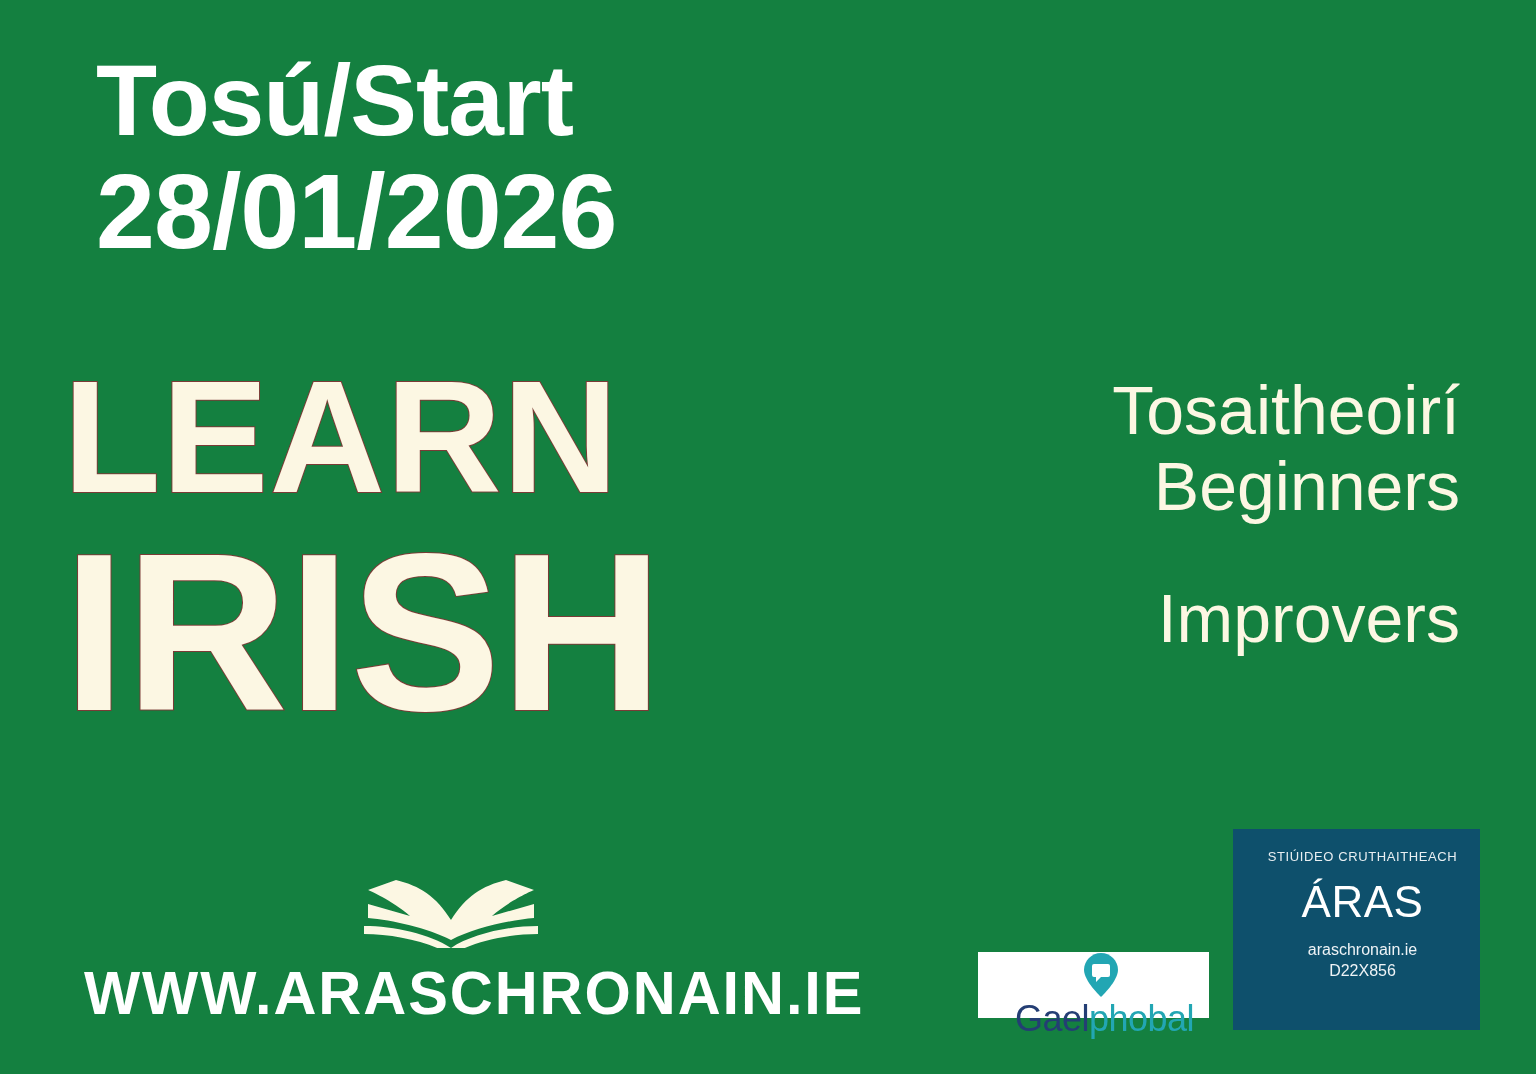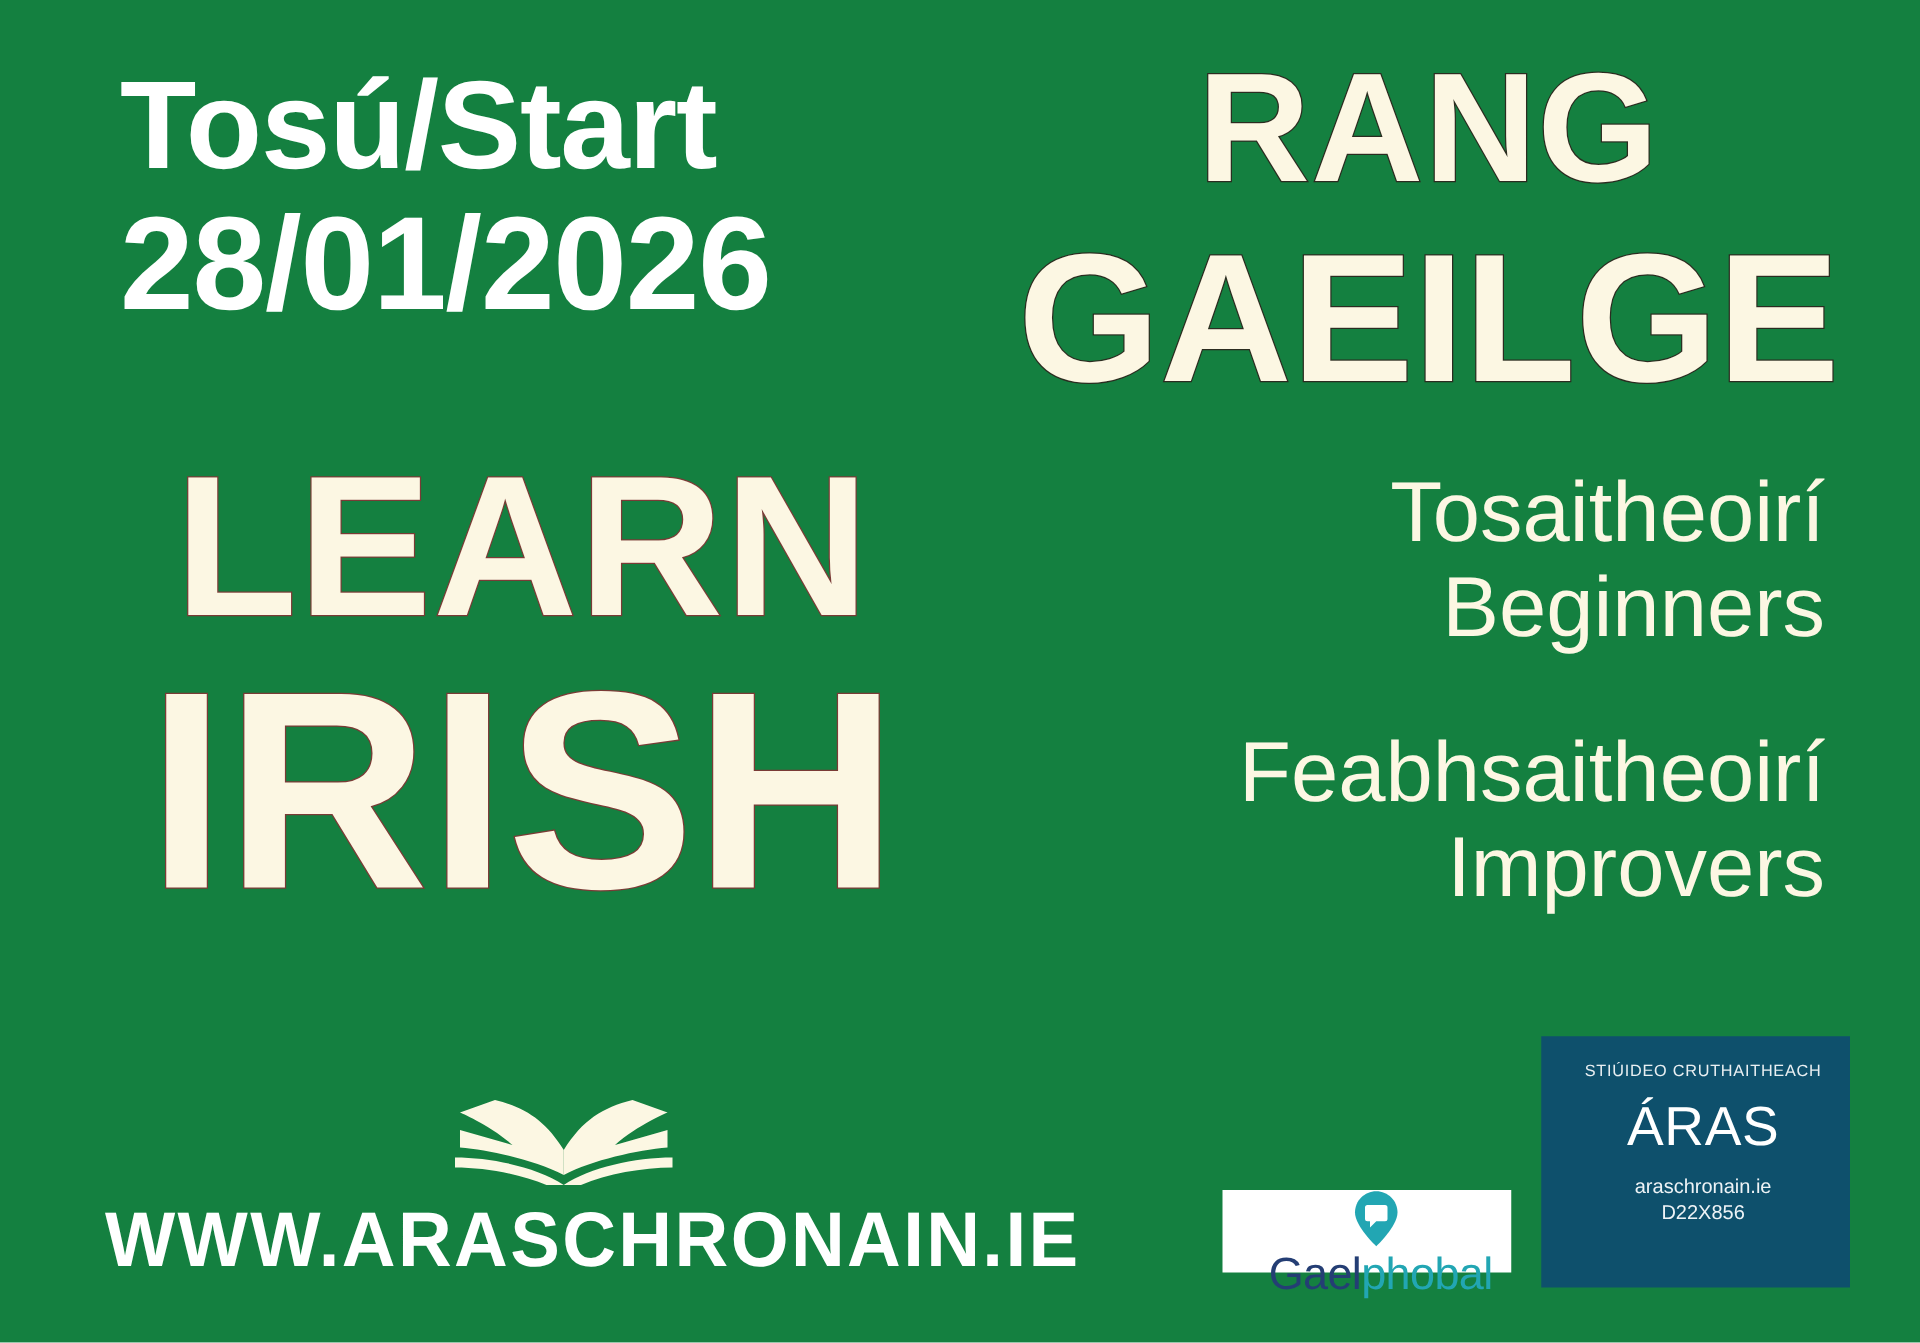--- a/index.html
+++ b/index.html
@@ -53,24 +53,24 @@
     paint-order: stroke fill;
   }
   .rang-line.g {
     font-size: 146px;
     letter-spacing: 0px;
   }
 
   
   .learn-block {
     position: absolute;
-    left: 78px;
+    left: 63px;
     top: 355px;
     width: 680px;
-    text-align: center;
+    text-align: left;
   }
   .learn-line {
     color: #FCF7E3;
     font-weight: bold;
     line-height: 1.02;
     white-space: nowrap;
     -webkit-text-stroke: 2px #7a3b36;
     paint-order: stroke fill;
   }
   .learn-line.l1 { font-size: 160px; letter-spacing: 1px; }
@@ -177,37 +177,32 @@
 </head>
 <body>
 
 <div id="poster">
 
   <div class="date-block">
     <div class="date-line line1">Tosú/Start</div>
     <div class="date-line line2">28/01/2026</div>
   </div>
 
-  <div class="rang-block">
-    <div class="rang-line">RANG</div>
-    <div class="rang-line g">GAEILGE</div>
-  </div>
 
   <div class="learn-block">
     <div class="learn-line l1">LEARN</div>
     <div class="learn-line l2">IRISH</div>
   </div>
 
   <div class="levels">
     <div class="level-group">
       <div class="level-line">Tosaitheoirí</div>
       <div class="level-line">Beginners</div>
     </div>
     <div class="level-group">
-      <div class="level-line">Feabhsaitheoirí</div>
       <div class="level-line">Improvers</div>
     </div>
   </div>
 
   <div class="book-icon">
     <svg viewBox="0 0 186 92" width="186" height="92" xmlns="http://www.w3.org/2000/svg">
       <path d="M93 64 C78 40 62 30 38 24 L10 34 C10 34 34 44 52 60 L10 48 L10 62 C34 64 70 72 93 84 Z" fill="#FCF7E3"></path>
       <path d="M93 64 C108 40 124 30 148 24 L176 34 C176 34 152 44 134 60 L176 48 L176 62 C152 64 116 72 93 84 Z" fill="#FCF7E3"></path>
       <path d="M6 70 C36 70 72 78 93 92 C114 78 150 70 180 70 L180 78 C150 78 114 86 93 99 C72 86 36 78 6 78 Z" fill="#FCF7E3"></path>
     </svg>

